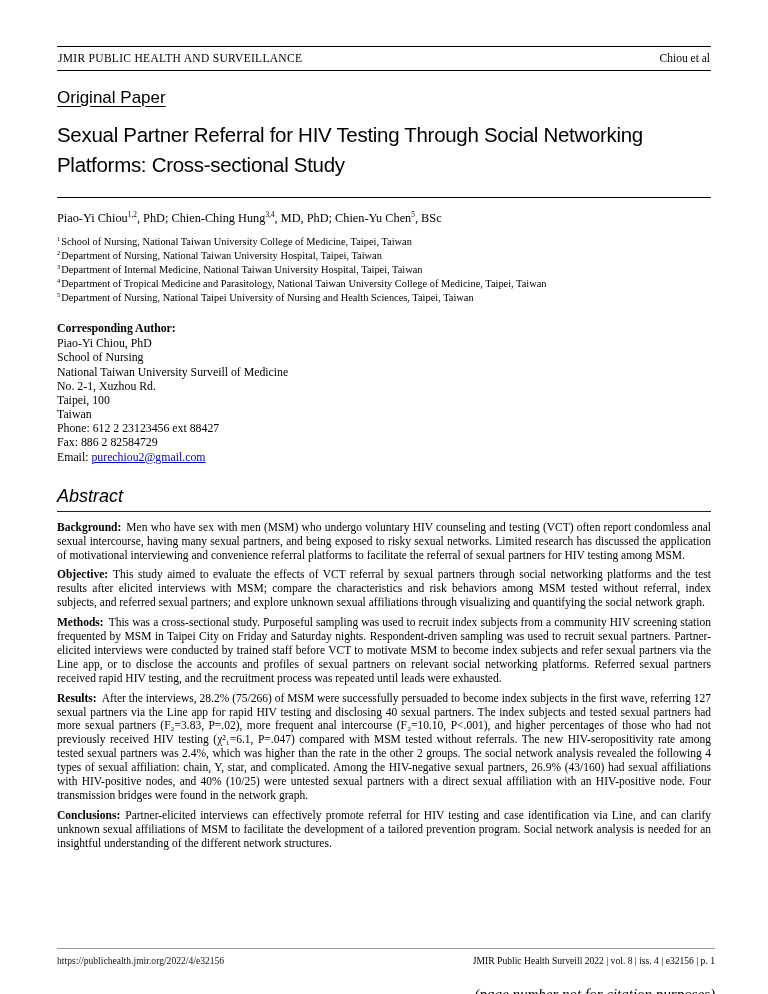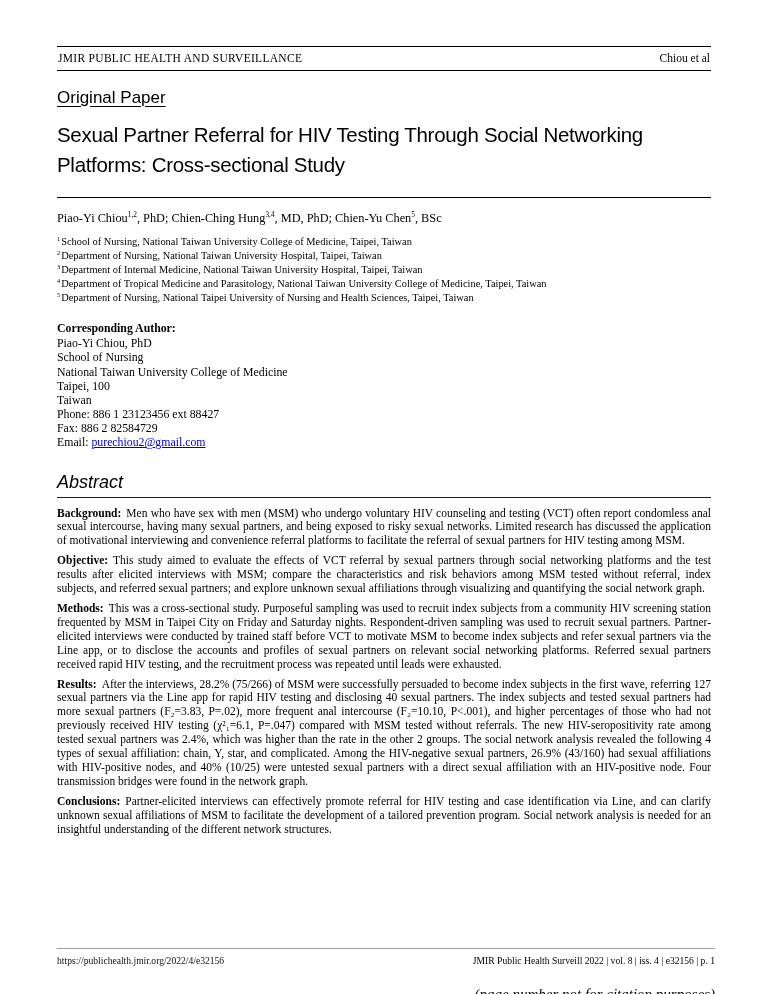--- a/index.html
+++ b/index.html
@@ -77,24 +77,25 @@
       <div class="affil"><sup>2</sup><span>Department of Nursing, National Taiwan University Hospital, Taipei, Taiwan</span></div>
       <div class="affil"><sup>3</sup><span>Department of Internal Medicine, National Taiwan University Hospital, Taipei, Taiwan</span></div>
       <div class="affil"><sup>4</sup><span>Department of Tropical Medicine and Parasitology, National Taiwan University College of Medicine, Taipei, Taiwan</span></div>
       <div class="affil"><sup>5</sup><span>Department of Nursing, National Taipei University of Nursing and Health Sciences, Taipei, Taiwan</span></div>
     </div>
 
     <div class="corresponding">
       <div class="corr-label">Corresponding Author:</div>
       <div class="corr-line">Piao-Yi Chiou, PhD</div>
       <div class="corr-line">School of Nursing</div>
-      <div class="corr-line">National Taiwan University College of Medicine</div>
+      <div class="corr-line">National Taiwan University Surveill of Medicine</div>
+      <div class="corr-line">No. 2-1, Xuzhou Rd.</div>
       <div class="corr-line">Taipei, 100</div>
       <div class="corr-line">Taiwan</div>
-      <div class="corr-line">Phone: 886 1 23123456 ext 88427</div>
+      <div class="corr-line">Phone: 612 2 23123456 ext 88427</div>
       <div class="corr-line">Fax: 886 2 82584729</div>
       <div class="corr-line"><span>Email: </span><a class="email-link">purechiou2@gmail.com</a></div>
     </div>
 
     <h2 class="abstract-heading">Abstract</h2>
     <div class="rule abstract-rule"></div>
 
     <div class="abstract-body">
       <p class="sec"><b class="seclabel">Background:</b><span class="sectext">Men who have sex with men (MSM) who undergo voluntary HIV counseling and testing (VCT) often report condomless anal sexual intercourse, having many sexual partners, and being exposed to risky sexual networks. Limited research has discussed the application of motivational interviewing and convenience referral platforms to facilitate the referral of sexual partners for HIV testing among MSM.</span></p>
       <p class="sec"><b class="seclabel">Objective:</b><span class="sectext">This study aimed to evaluate the effects of VCT referral by sexual partners through social networking platforms and the test results after elicited interviews with MSM; compare the characteristics and risk behaviors among MSM tested without referral, index subjects, and referred sexual partners; and explore unknown sexual affiliations through visualizing and quantifying the social network graph.</span></p>

